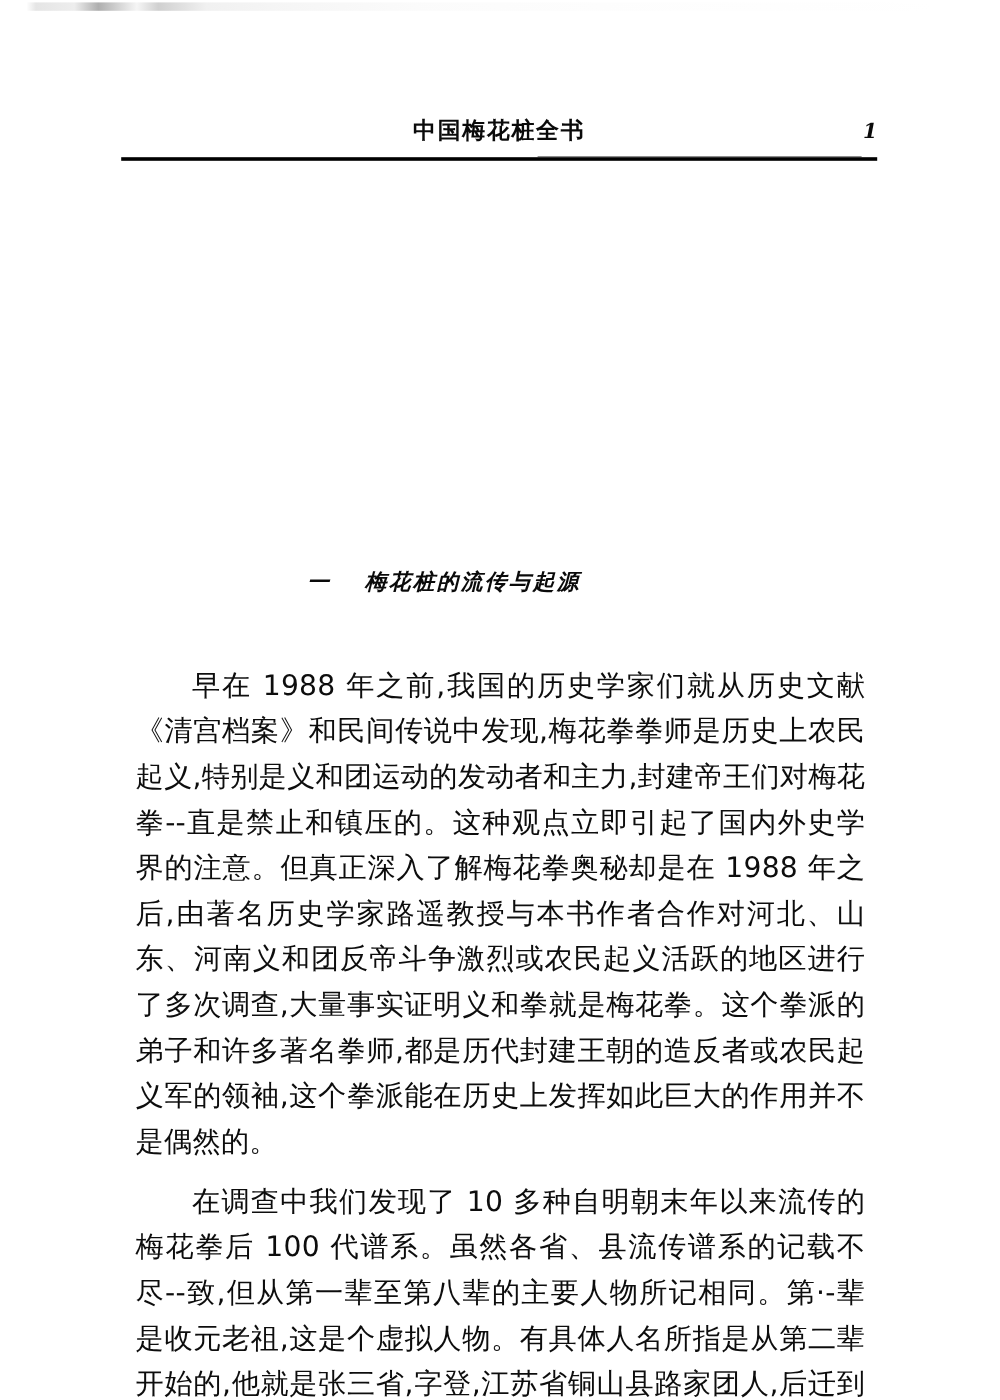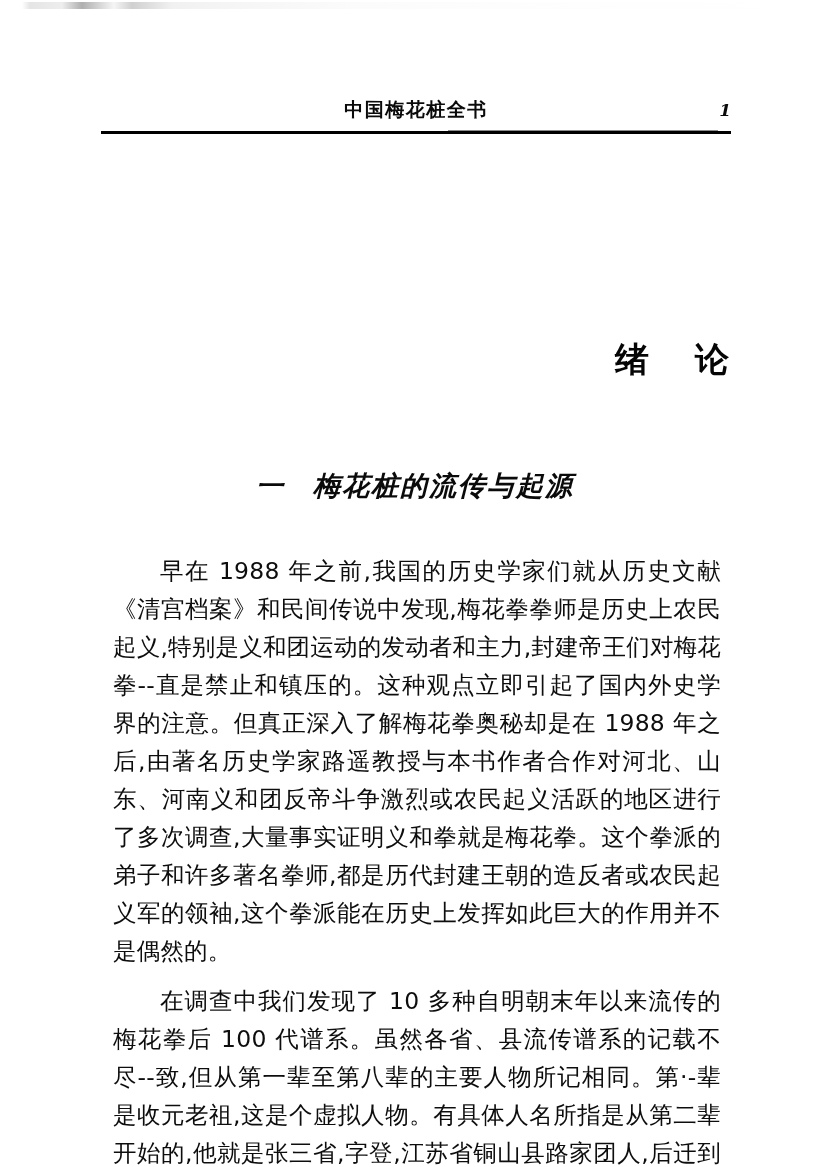--- a/index.html
+++ b/index.html
@@ -112,21 +112,21 @@
   .part-title .gap { display: inline-block; width: 44px; }
 
   
   .section-heading {
     position: absolute;
     left: 256px;
     top: 466px;
     font-family: "DejaVu Serif", "Liberation Serif", serif;
     font-weight: bold;
     font-style: italic;
-    font-size: 27px;
+    font-size: 18px;
     line-height: 40px;
     letter-spacing: 2px;
     color: #0a0a0a;
   }
   .section-heading .gap { display: inline-block; width: 28px; }
 
   
   .body-block {
     position: absolute;
     left: 101px;
@@ -152,21 +152,20 @@
 <div class="page">
 
   <div class="scan-streak"></div>
 
   <div class="header">
     <div class="header-title">中国梅花桩全书</div>
     <div class="header-folio">1</div>
   </div>
   <div class="header-rule"></div>
 
-  <div class="part-title"><span>绪</span><span class="gap"></span><span>论</span></div>
 
   <div class="section-heading"><span>一</span><span class="gap"></span><span>梅花桩的流传与起源</span></div>
 
   <div class="body-block">
     <p class="para">早在 1988 年之前,我国的历史学家们就从历史文献《清宫档案》和民间传说中发现,梅花拳拳师是历史上农民起义,特别是义和团运动的发动者和主力,封建帝王们对梅花拳--直是禁止和镇压的。这种观点立即引起了国内外史学界的注意。但真正深入了解梅花拳奥秘却是在 1988 年之后,由著名历史学家路遥教授与本书作者合作对河北、山东、河南义和团反帝斗争激烈或农民起义活跃的地区进行了多次调查,大量事实证明义和拳就是梅花拳。这个拳派的弟子和许多著名拳师,都是历代封建王朝的造反者或农民起义军的领袖,这个拳派能在历史上发挥如此巨大的作用并不是偶然的。</p>
     <p class="para">在调查中我们发现了 10 多种自明朝末年以来流传的梅花拳后 100 代谱系。虽然各省、县流传谱系的记载不尽--致,但从第一辈至第八辈的主要人物所记相同。第·-辈是收元老祖,这是个虚拟人物。有具体人名所指是从第二辈开始的,他就是张三省,字登,江苏省铜山县路家团人,后迁到苗家楼村居住。据梅花拳《根源经》的记载,张三省是在 1588 年(明万历戊子年)学了梅花拳,到 1643 年(明崇祯癸未年)归位。从第三辈邹宏义开始就有了可靠的历史记载。关于这段流传的历史,读者可参阅作者与路遥教授合著的《义和团运动起源探</p>
   </div>
 
 </div>
 

